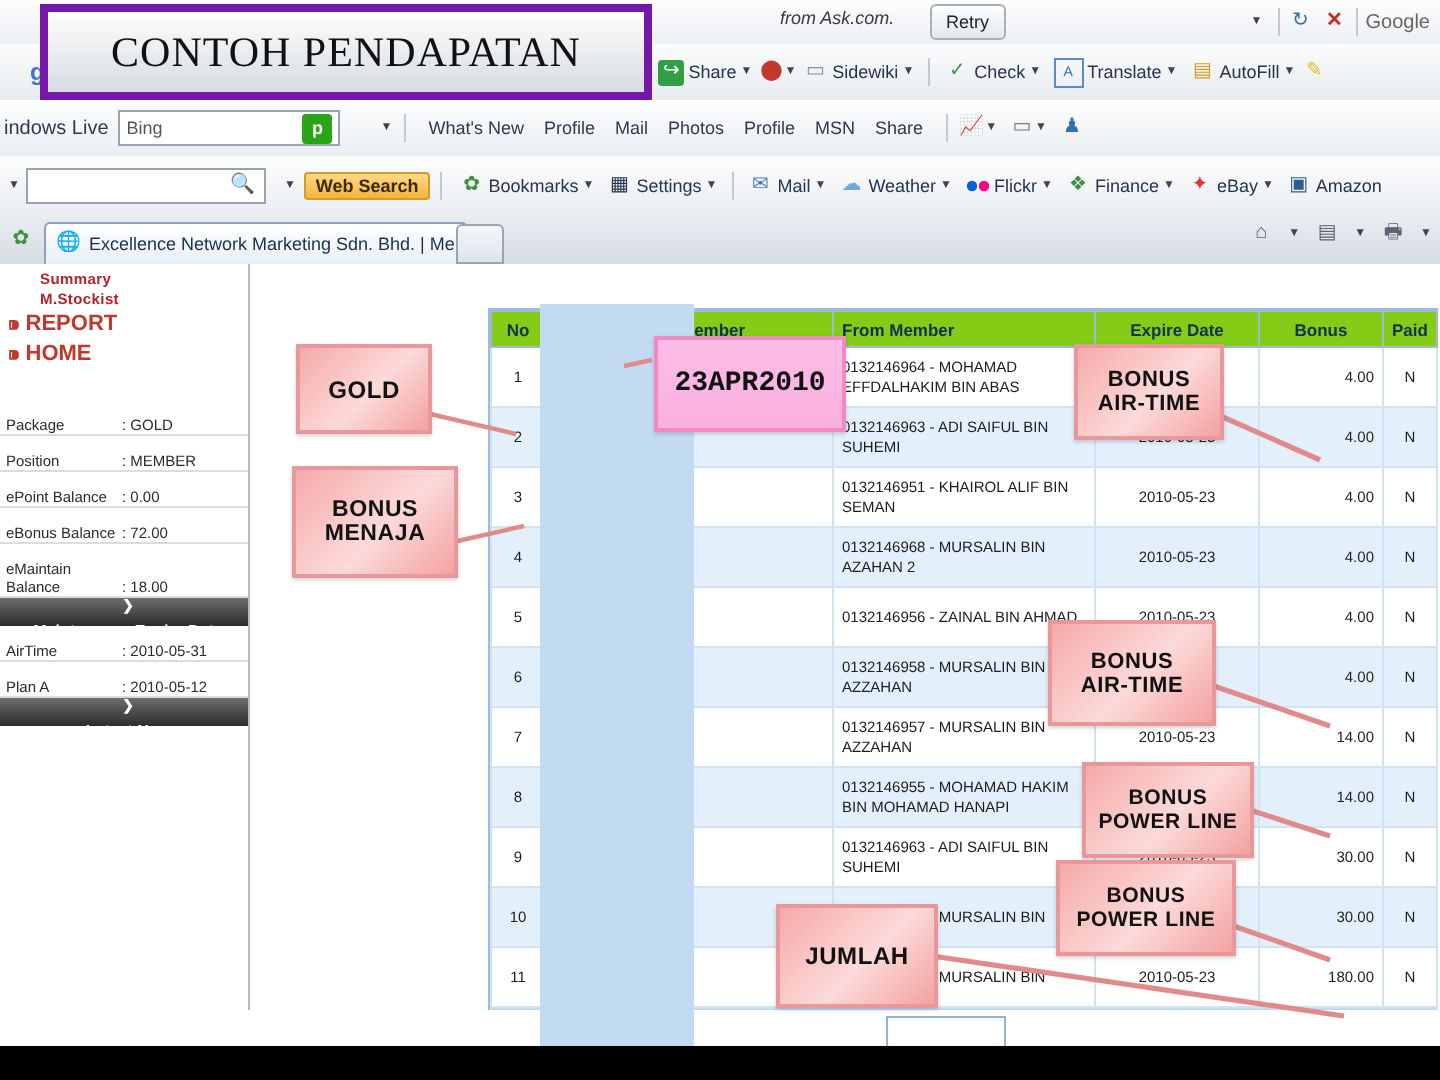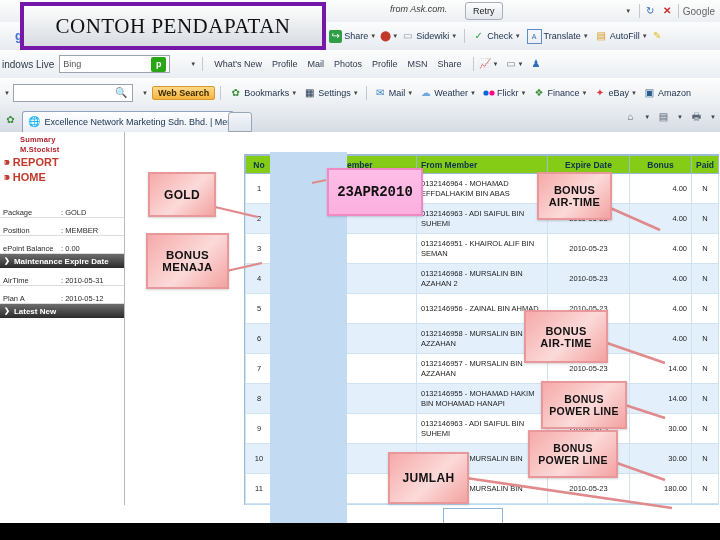--- a/index.html
+++ b/index.html
@@ -77,21 +77,21 @@
   .nav-main{font-size:11px;font-weight:bold;color:#c0392b;line-height:15px;display:flex;align-items:center;gap:3px;}
   .nav-bullet{color:#c0392b;font-size:9px;}
 
   .infolist{position:absolute;left:0;top:68px;width:124px;}
   .inforow{display:flex;border-bottom:1px solid #dcdcdc;height:17px;align-items:flex-end;font-size:7.5px;color:#2b2b2b;}
   .inforow .k{width:58px;padding-left:3px;}
   .inforow .v{flex:1;}
   .inforow.tall{height:26px;}
   .inforow.tall .k{line-height:9px;}
   .barhdr{height:14px;background:linear-gradient(#6d6d6d,#2b2b2b);color:#fff;font-size:8px;
-    font-weight:bold;display:flex;align-items:center;gap:4px;padding-left:4px;}
+    font-weight:bold;display:flex;align-items:center;gap:4px;padding-left:4px;flex-direction:column;}
   .barhdr .b{font-size:7px;}
 
   
   .content{position:absolute;left:125px;top:24px;width:595px;height:391px;background:#fff;}
 
   
   .tblwrap{position:absolute;left:119px;top:22px;width:473px;background:#fff;
     border:1px solid #9bbbd6;}
   table.grid{border-collapse:collapse;width:473px;table-layout:fixed;}
   table.grid th{background:#84cc16;color:#10334f;font-size:8.5px;font-weight:bold;
@@ -315,20 +315,28 @@
           <span class="v">: GOLD</span>
         </div>
         <div class="inforow">
           <span class="k">Position</span>
           <span class="v">: MEMBER</span>
         </div>
         <div class="inforow">
           <span class="k">ePoint Balance</span>
           <span class="v">: 0.00</span>
         </div>
+        <div class="inforow">
+          <span class="k">eBonus Balance</span>
+          <span class="v">: 72.00</span>
+        </div>
+        <div class="inforow tall">
+          <span class="k">eMaintain Balance</span>
+          <span class="v">: 18.00</span>
+        </div>
         <div class="barhdr">
           <span class="b">❯</span>
           <span>Maintenance Expire Date</span>
         </div>
         <div class="inforow">
           <span class="k">AirTime</span>
           <span class="v">: 2010-05-31</span>
         </div>
         <div class="inforow">
           <span class="k">Plan A</span>

